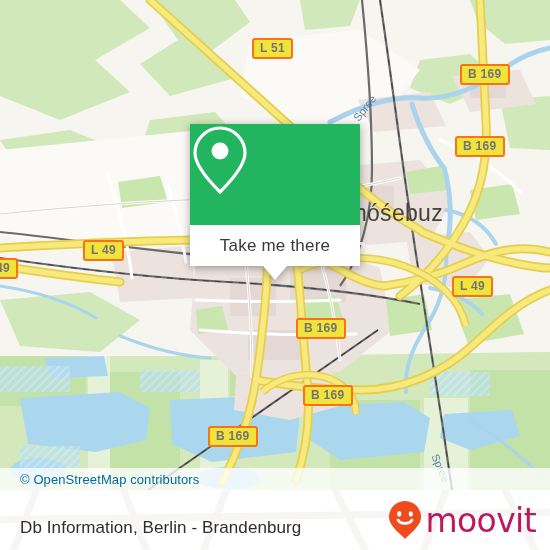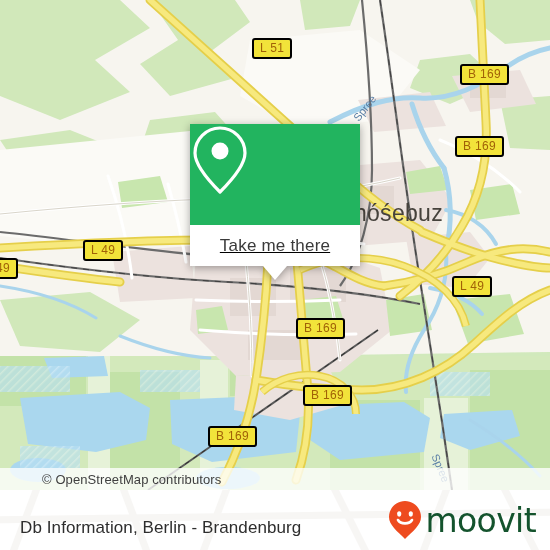--- a/index.html
+++ b/index.html
@@ -20,29 +20,28 @@
   .map svg{position:absolute;left:0;top:0;}
 
   
   .attrib{
     position:absolute;left:0;top:468px;width:550px;height:22px;
     background:rgba(255,255,255,0.78);
     display:flex;align-items:center;
     z-index:40;
   }
   .attrib span{
-    font-size:13px;color:#404040;padding-left:20px;letter-spacing:.1px;margin-left:22px;
+    font-size:13px;color:#0369a1;padding-left:20px;letter-spacing:.1px;
   }
 
   
   .card{
     position:absolute;left:190px;top:124px;width:170px;height:142px;
     z-index:60;
     filter:drop-shadow(0 2px 4px rgba(0,0,0,0.35));
-    text-decoration:underline;
   }
   .card-top{
     width:170px;height:101px;background:#22b45f;
     display:flex;align-items:center;justify-content:center;
   }
   .card-bottom{
     width:170px;height:41px;background:#ffffff;
     display:flex;align-items:center;justify-content:center;
     position:relative;
   }
@@ -73,30 +72,30 @@
     position:relative;z-index:2;
     font-size:17px;color:#2e2e2e;padding-left:20px;letter-spacing:.1px;
     white-space:nowrap;
     margin-top:16px;
   }
   .logo{
     position:relative;z-index:2;
     display:flex;align-items:center;padding-right:14px;gap:3px;
   }
   .logo-word{
-    font-size:33px;color:#14532d;letter-spacing:-0.6px;
+    font-size:33px;color:#be185d;letter-spacing:-0.6px;
     font-weight:normal;line-height:1;
     font-family:"DejaVu Sans", sans-serif;
   }
 
   
   .shield{
     position:absolute;z-index:30;
-    background:#f2e33a;border:2px solid #000000;border-radius:3px;
-    color:#a16207;font-size:12px;font-weight:normal;
+    background:#f2e33a;border:2px solid #f97316;border-radius:3px;
+    color:#737373;font-size:12px;font-weight:bold;
     padding:1px 6px 2px 6px;
     white-space:nowrap;
     letter-spacing:.3px;
     font-family:"Liberation Sans", sans-serif;
   }
   .city-label{
     position:absolute;z-index:28;
     font-size:23px;color:#46423c;
     white-space:nowrap;
     letter-spacing:.3px;

